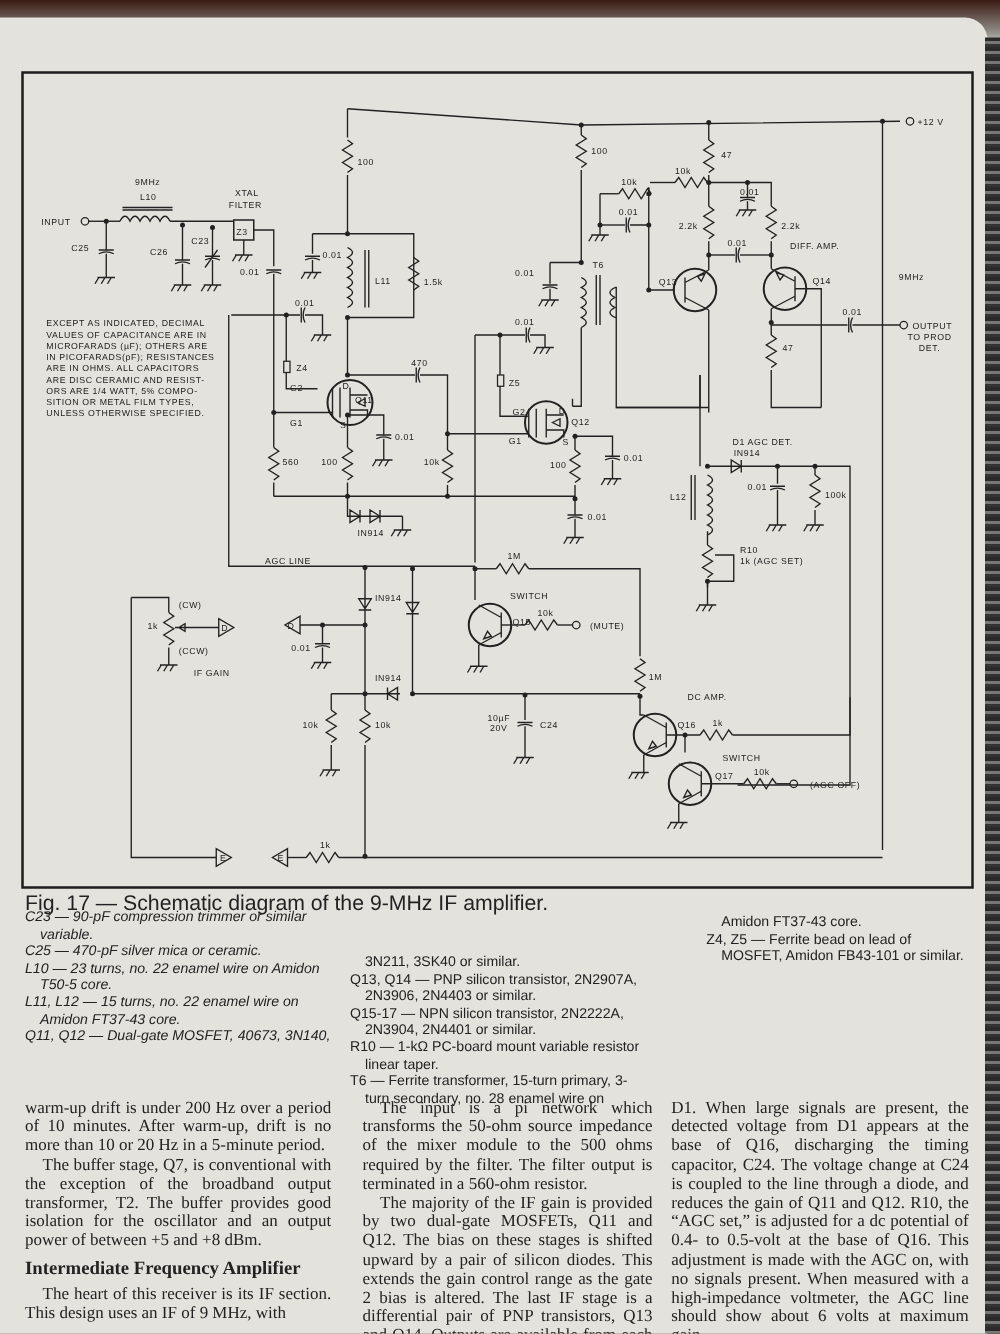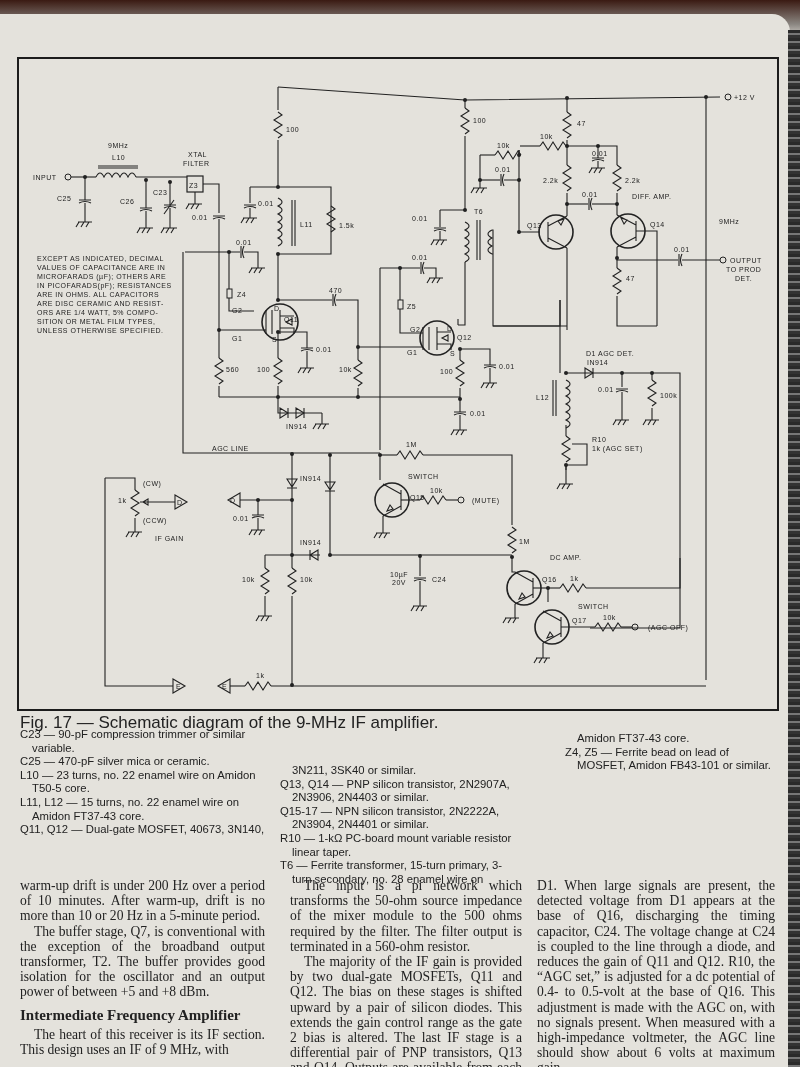--- a/index.html
+++ b/index.html
@@ -443,21 +443,21 @@
     <text x="37" y="297">ARE IN OHMS. ALL CAPACITORS</text>
     <text x="37" y="306">ARE DISC CERAMIC AND RESIST-</text>
     <text x="37" y="315">ORS ARE 1/4 WATT, 5% COMPO-</text>
     <text x="37" y="324">SITION OR METAL FILM TYPES,</text>
     <text x="37" y="333">UNLESS OTHERWISE SPECIFIED.</text>
   </g>
 </svg>
 
 <div class="caption">Fig. 17 — Schematic diagram of the 9-MHz IF amplifier.</div>
 
-<div class="parts" style="left:20px;width:255px;">
+<div class="parts" style="left:20px;width:255px;font-style:italic;">
   <div>C23 — 90-pF compression trimmer or similar variable.</div>
   <div>C25 — 470-pF silver mica or ceramic.</div>
   <div>L10 — 23 turns, no. 22 enamel wire on Amidon T50-5 core.</div>
   <div>L11, L12 — 15 turns, no. 22 enamel wire on Amidon FT37-43 core.</div>
   <div>Q11, Q12 — Dual-gate MOSFET, 40673, 3N140,</div>
 </div>
 <div class="parts" style="left:280px;width:235px;margin-top:36px;">
   <div style="padding-left:12px;text-indent:0">3N211, 3SK40 or similar.</div>
   <div>Q13, Q14 — PNP silicon transistor, 2N2907A, 2N3906, 2N4403 or similar.</div>
   <div>Q15-17 — NPN silicon transistor, 2N2222A, 2N3904, 2N4401 or similar.</div>

